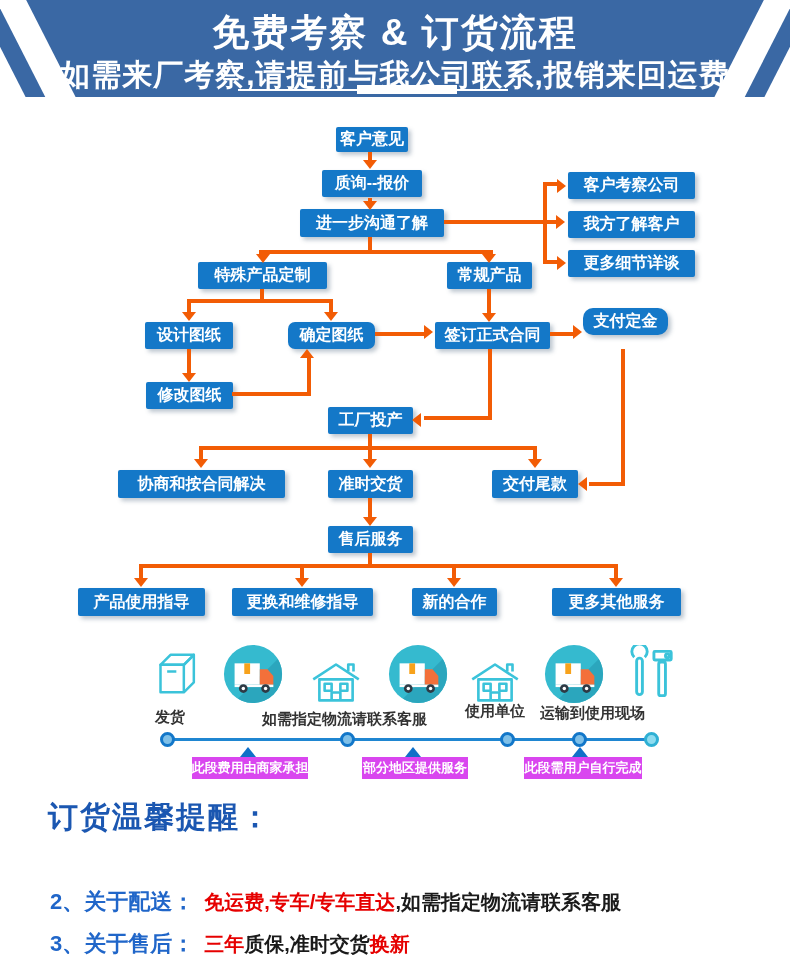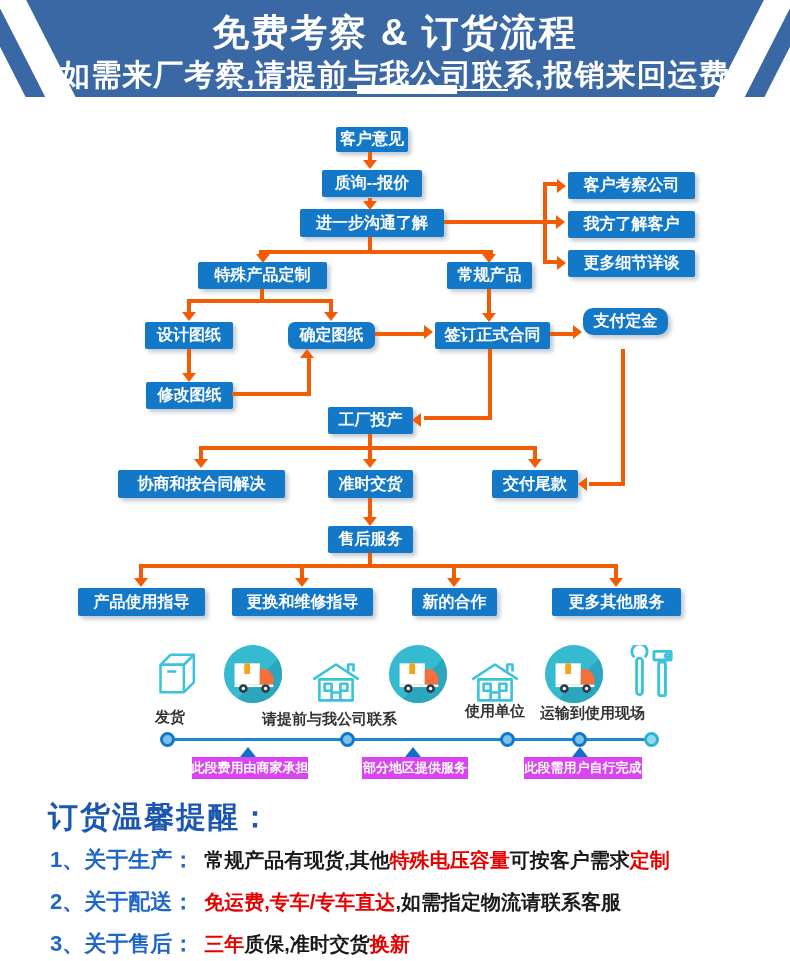--- a/index.html
+++ b/index.html
@@ -224,43 +224,40 @@
       <use href="#sym-house"></use>
     </svg>
   <svg class="licon" style="left:543px;top:643px;" width="62" height="62">
       <use href="#sym-truck"></use>
     </svg>
   <svg class="licon" style="left:628px;top:645px;" width="48" height="57">
       <use href="#sym-tools"></use>
     </svg>
 
   <div class="stage-label" style="left:155px;top:708px;">发货</div>
-  <div class="stage-label" style="left:262px;top:710px;">请提前与我公司联系</div>
+  <div class="stage-label" style="left:262px;top:710px;">如需指定物流请联系客服</div>
   <div class="stage-label" style="left:465px;top:702px;">使用单位</div>
   <div class="stage-label" style="left:540px;top:704px;">运输到使用现场</div>
 
   <div class="tl-line"></div>
   <div class="tl-node" style="left:160px;"></div>
   <div class="tl-node" style="left:340px;"></div>
   <div class="tl-node" style="left:500px;"></div>
   <div class="tl-node" style="left:572px;"></div>
   <div class="tl-node last" style="left:644px;"></div>
 
   <div class="seg-tri" style="left:240px;"></div>
   <div class="seg-label" style="left:192px;width:116px;">此段费用由商家承担</div>
   <div class="seg-tri" style="left:405px;"></div>
   <div class="seg-label" style="left:362px;width:106px;">部分地区提供服务</div>
   <div class="seg-tri" style="left:572px;"></div>
   <div class="seg-label" style="left:524px;width:118px;">此段需用户自行完成</div>
 
   <div class="note-heading">订货温馨提醒：</div>
 
-  <div class="note-line" style="top:845px;">
-    <span class="note-label">1、关于生产：</span><span class="seg-black">常规产品有现货,其他</span><span class="seg-red">特殊电压容量</span><span class="seg-black">可按客户需求</span><span class="seg-red">定制</span>
-  </div>
 
   <div class="note-line" style="top:887px;">
     <span class="note-label">2、关于配送：</span><span class="seg-red">免运费,专车/专车直达</span><span class="seg-black">,如需指定物流请联系客服</span>
   </div>
 
   <div class="note-line" style="top:929px;">
     <span class="note-label">3、关于售后：</span><span class="seg-red">三年</span><span class="seg-black">质保,准时交货</span><span class="seg-red">换新</span>
   </div>
 
 </div>

